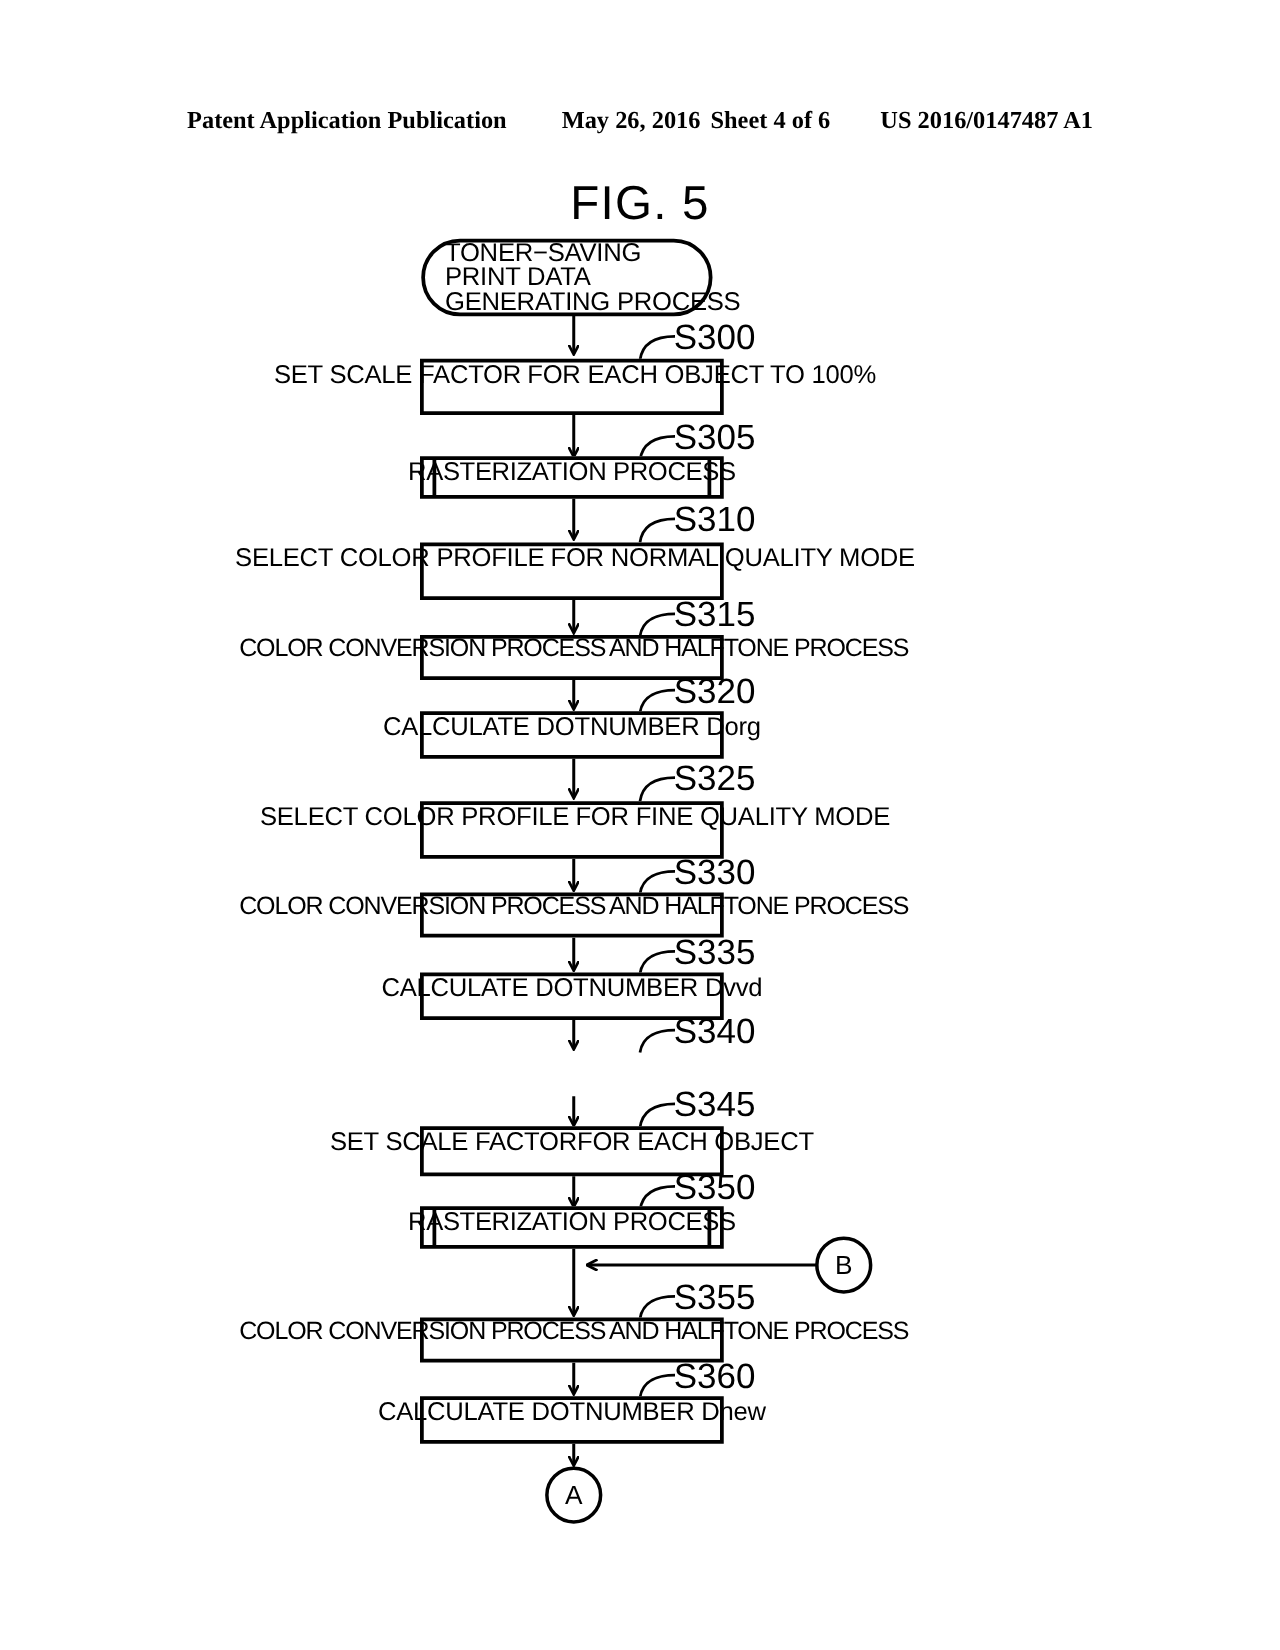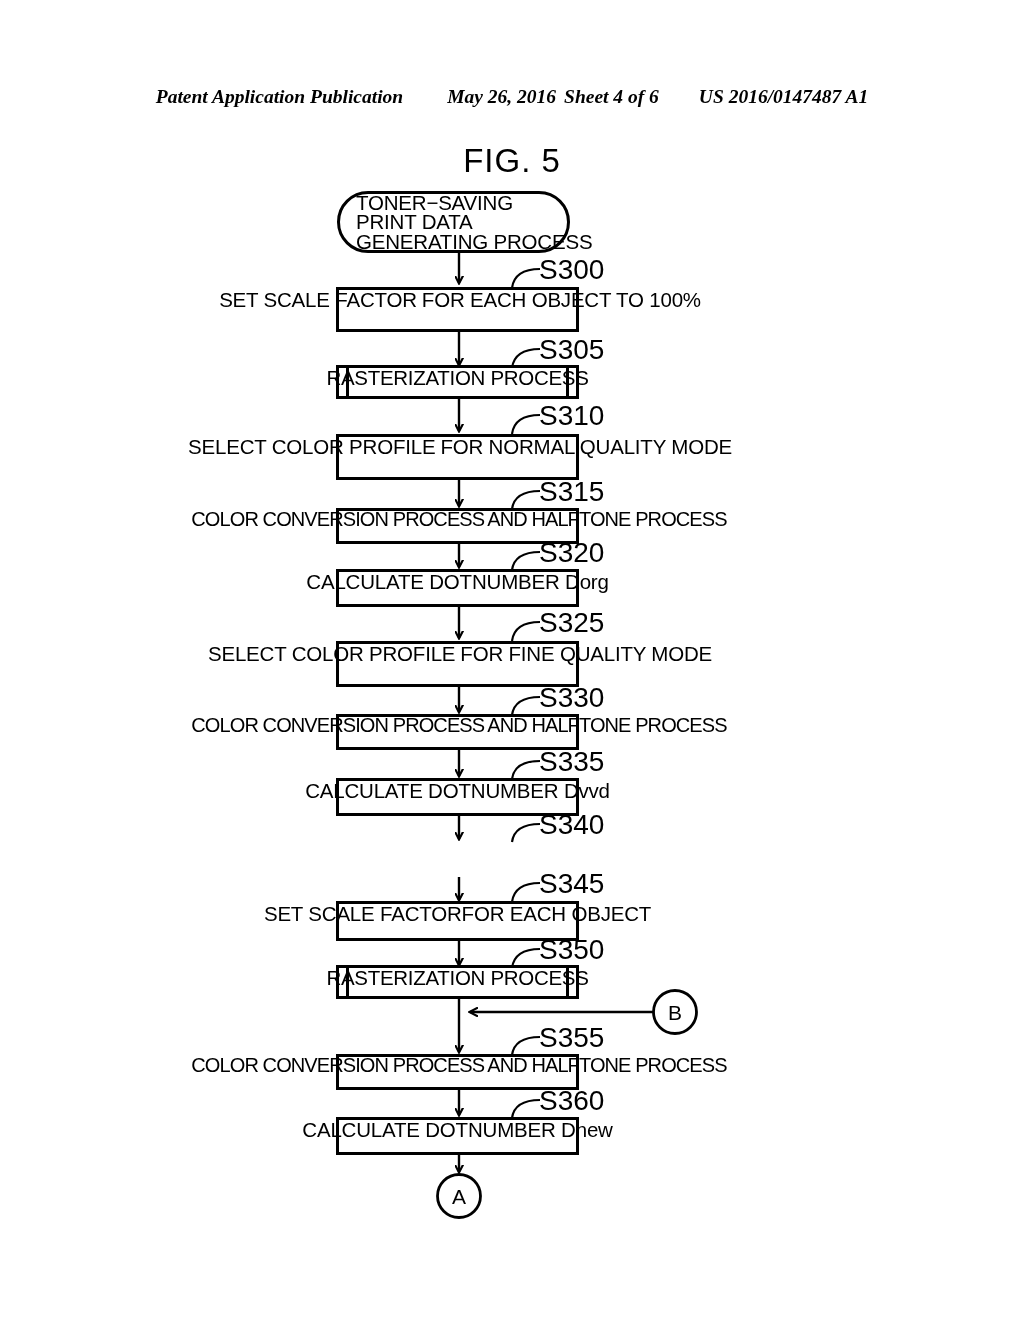--- a/index.html
+++ b/index.html
@@ -24,35 +24,34 @@
     width: 1024px;
     height: 28px;
     display: flex;
     justify-content: center;
     align-items: baseline;
     font-family: "Liberation Serif", serif;
     font-weight: bold;
     font-size: 19.5px;
     letter-spacing: 0px;
     white-space: nowrap;
-    font-style: italic;
   }
   #page-header .h-pub { margin-right: 44px; }
   #page-header .h-date { margin-right: 8px; }
   #page-header .h-sheet { margin-right: 40px; }
 
   
   #figure-title {
     position: absolute;
     left: 0;
     top: 142px;
     width: 1024px;
     text-align: center;
     font-family: "Liberation Sans", sans-serif;
-    font-size: 33px;
+    font-size: 38px;
     letter-spacing: 1px;
     font-weight: 400;
   }
 
   
   #flowchart {
     position: absolute;
     left: 0;
     top: 1px;
     width: 988px;

